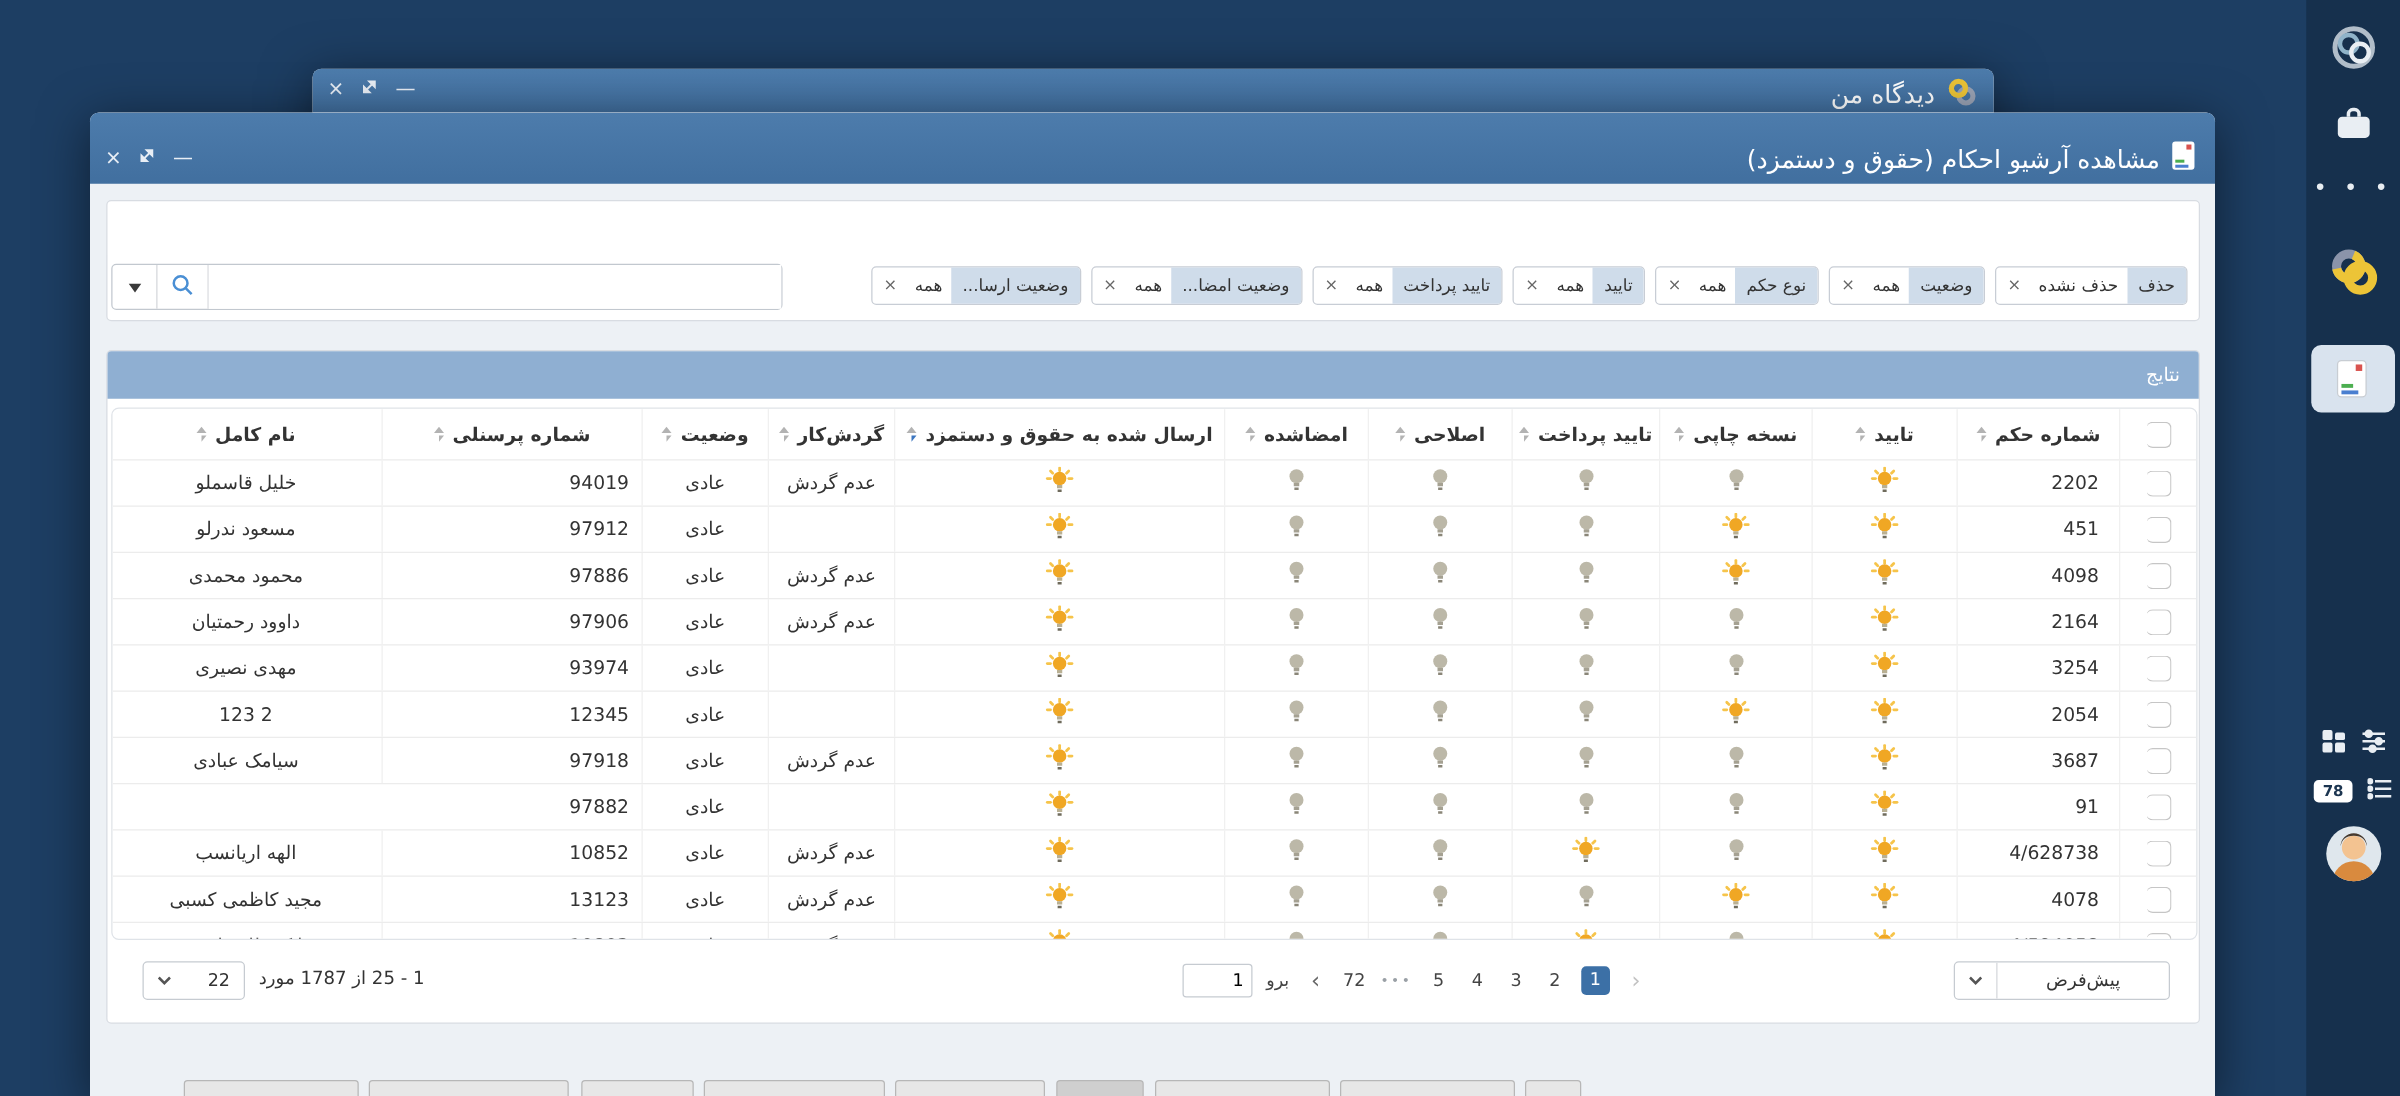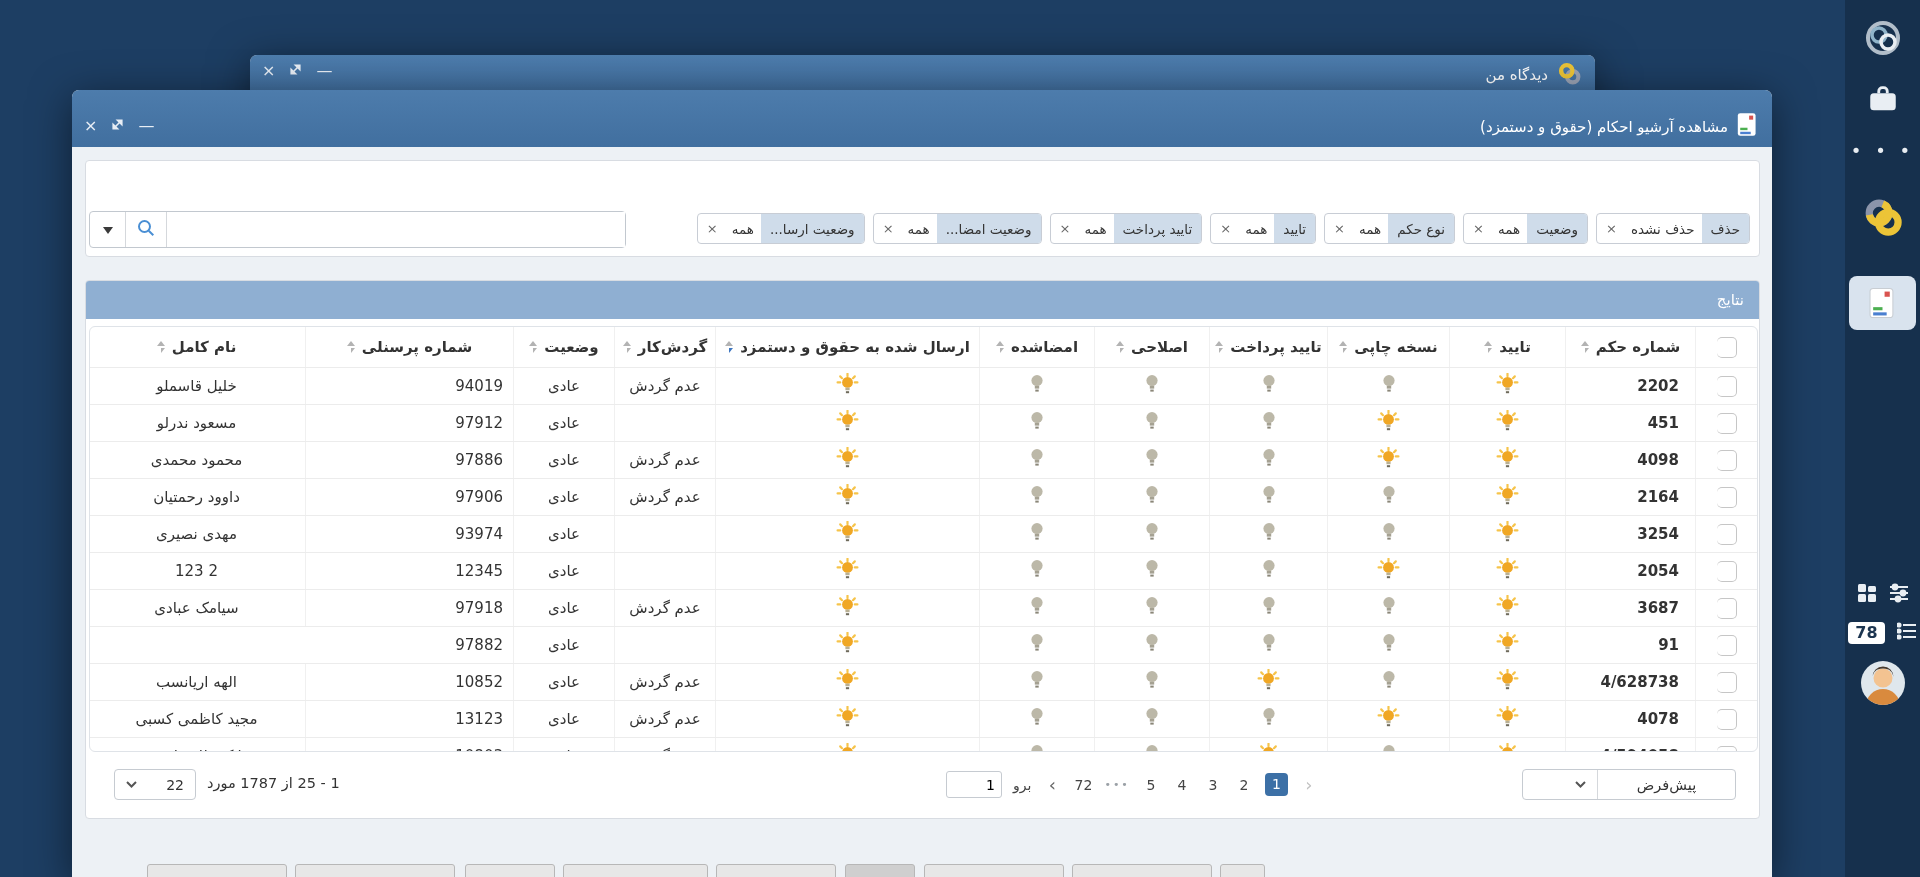--- a/index.html
+++ b/index.html
@@ -2,40 +2,40 @@
 <html><head>
 <meta charset="utf-8">
 <style>
   html,body{margin:0;padding:0;width:1920px;height:877px;overflow:hidden;
     font-family:"DejaVu Sans",sans-serif;background:#1d3e63;}
   
   #desktop{position:absolute;inset:0;background:#1d3e63;}
   #taskbar{position:absolute;top:0;right:0;width:75px;height:877px;background:#16304d;}
   .tb-item{position:absolute;left:0;width:75px;display:flex;justify-content:center;}
   .tb-dots{color:#e8edf2;font-size:18px;letter-spacing:4px;}
-  .tb-badge{background:#fff;color:#1c3550;font-size:16px;font-weight:bold;border-radius:4px;
+  .tb-badge{background:#fff;color:#1c3550;font-size:12px;font-weight:bold;border-radius:4px;
     padding:3px 7px;line-height:1;}
   .tb-active{position:absolute;right:4px;width:67px;height:54px;background:#d9e3ee;
     border-radius:8px;display:flex;align-items:center;justify-content:center;}
   .tb-pair{position:absolute;width:75px;display:flex;justify-content:center;gap:12px;align-items:center;}
   
   .window{position:absolute;border-radius:7px 7px 0 0;box-shadow:0 8px 40px rgba(0,0,0,.5);overflow:hidden;}
   #bg-window{left:250px;top:55px;width:1345px;height:822px;background:#ced6de;}
   .titlebar{background:linear-gradient(#4d7cac,#416f9f);color:#fff;position:relative;}
   #bg-window .titlebar{height:35px;}
   #main-window{left:72px;top:90px;width:1700px;height:787px;background:#edf1f5;}
   #main-window .titlebar{height:57px;}
   .win-controls{position:absolute;left:12px;display:flex;gap:14px;align-items:center;color:#e8eef5;}
   #bg-window .win-controls{top:8px;}
   #main-window .win-controls{top:28px;}
   .wc{font-size:16px;line-height:16px;cursor:default;}
   .title-group{position:absolute;right:14px;display:flex;align-items:center;gap:9px;direction:rtl;}
   #bg-window .title-group{top:6px;}
   #main-window .title-group{top:22px;}
-  .title-text{font-size:15px;color:#fff;}
+  .title-text{font-size:20px;color:#fff;}
   
   .panel{position:absolute;left:13px;width:1675px;background:#fff;border:1px solid #d8dce2;
     border-radius:4px;box-sizing:border-box;}
   #search-panel{top:70px;height:97px;}
   #results-panel{top:190px;height:539px;}
   .panel-header{height:38px;background:#8fafd2;border-radius:3px 3px 0 0;position:relative;
     display:flex;align-items:center;}
   .panel-header .ph-title{position:absolute;right:15px;color:#fff;font-size:15px;}
   .collapse-btn{position:absolute;left:9px;top:8px;width:22px;height:22px;}
   
@@ -53,21 +53,21 @@
   .chip .c-value{padding:0 7px;white-space:nowrap;}
   .chip .c-x{padding:0 7px 0 9px;color:#666;font-size:13px;cursor:pointer;}
   
   #table-wrap{position:absolute;left:3px;top:45px;width:1669px;height:426px;background:#fff;
     border:1px solid #dfe3e8;border-radius:6px;box-sizing:border-box;overflow:hidden;direction:rtl;}
   .tr{display:grid;direction:rtl;align-items:center;height:36px;border-bottom:1px solid #ececec;}
   .tr.head{height:40px;font-weight:bold;}
   .td,.th{height:100%;display:flex;align-items:center;justify-content:center;font-size:15px;color:#333;
     border-left:1px solid #f0f0f0;box-sizing:border-box;overflow:hidden;white-space:nowrap;}
   .tr :last-child{border-left:none;}
-  .td.num{justify-content:flex-start;padding-right:16px;font-weight:bold;}
+  .td.num{justify-content:flex-start;padding-right:16px;}
   .td.pnum{justify-content:flex-start;padding-right:10px;}
   .th{gap:7px;cursor:pointer;}
   .sort{display:inline-flex;flex-direction:column;gap:2px;}
   .sort i{display:block;width:0;height:0;border-left:4px solid transparent;border-right:4px solid transparent;}
   .sort .u{border-bottom:5px solid #b3b3b3;}
   .sort .d{border-top:5px solid #b3b3b3;}
   .sort.desc .d{border-top-color:#3d76c0;}
   .cbx{width:19px;height:19px;background:#fff;border:1px solid #c6c6c6;border-radius:5px;cursor:pointer;}
   
   #pager{position:absolute;left:0;right:0;top:488px;height:36px;}
@@ -76,21 +76,21 @@
     justify-content:space-between;padding:0 11px;cursor:pointer;font-size:14px;color:#333;direction:ltr;}
   #range-label{position:absolute;left:121px;top:6px;font-size:14.5px;color:#333;direction:rtl;}
   #pager-center{position:absolute;left:860px;top:2px;display:flex;direction:ltr;align-items:center;gap:11px;font-size:14px;color:#444;}
   #goto-input{width:42px;height:25px;border:1px solid #c6cbd1;border-radius:3px;font:14px "DejaVu Sans",sans-serif;
     text-align:right;padding:0 6px;outline:none;}
   .pg{min-width:20px;text-align:center;cursor:pointer;}
   .pg.active{width:23px;height:23px;line-height:23px;background:#3c70a6;color:#fff;border-radius:4px;}
   .pg.dim{color:#c2c2c2;}
   #pg-dots{color:#9aa0a6;letter-spacing:2px;font-size:11px;}
   #preset{position:absolute;right:23px;top:0;height:31px;display:flex;direction:ltr;background:#fff;
-    border:1px solid #c6cbd1;border-radius:4px;box-sizing:border-box;overflow:hidden;cursor:pointer;padding-left:41px;}
+    border:1px solid #c6cbd1;border-radius:4px;box-sizing:border-box;overflow:hidden;cursor:pointer;}
   #preset .p-dd{width:33px;display:flex;align-items:center;justify-content:center;border-right:1px solid #d5d8dc;}
   #preset .p-label{width:137px;display:flex;align-items:center;justify-content:center;font-size:14.5px;color:#333;}
   
   .foot-btn{position:absolute;top:774px;height:22px;background:#e7e7e7;border:1px solid #b7b7b7;
     border-radius:3px 3px 0 0;box-sizing:border-box;}
   .foot-btn.dark{background:#cfcfcf;}
   .chev{stroke:#555;stroke-width:2;fill:none;}
 </style>
 </head>
 <body>

